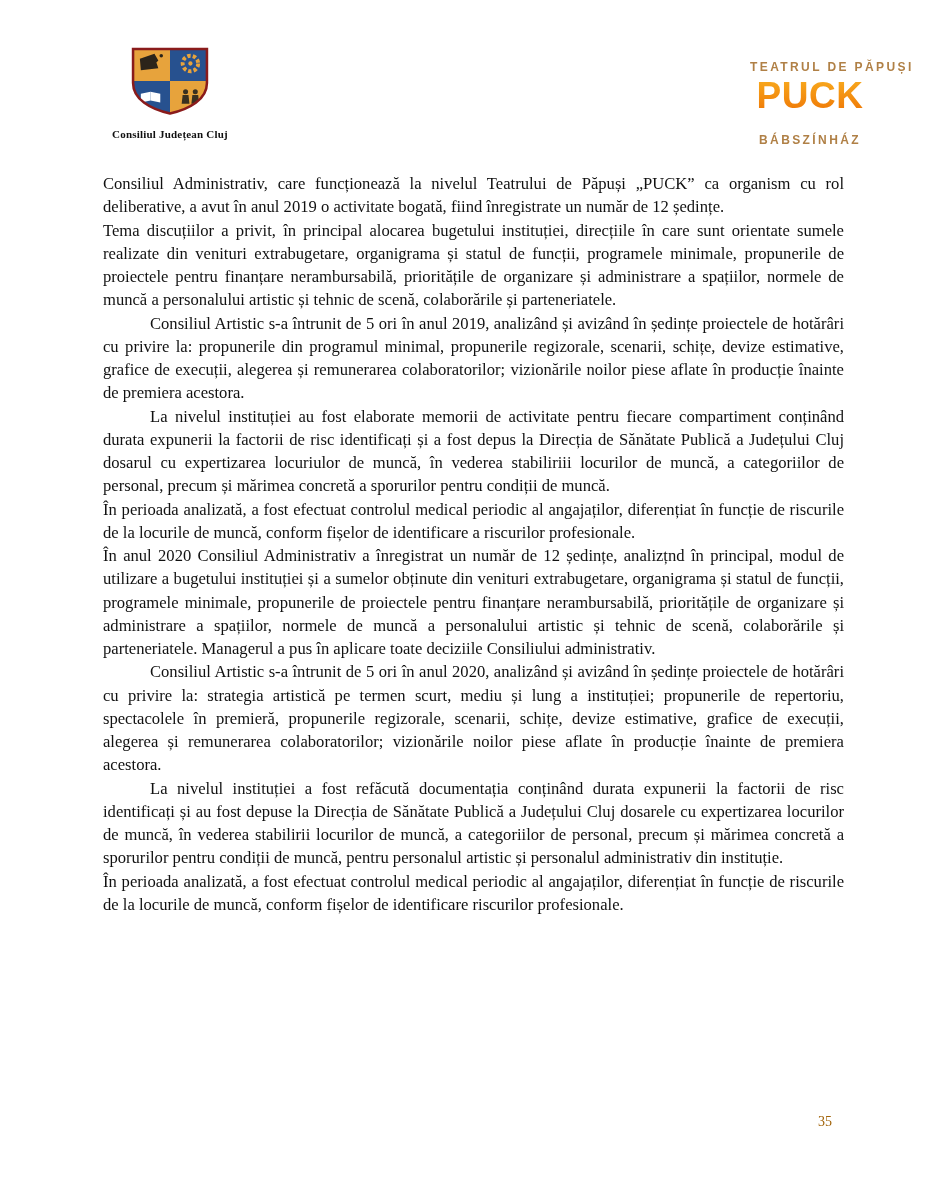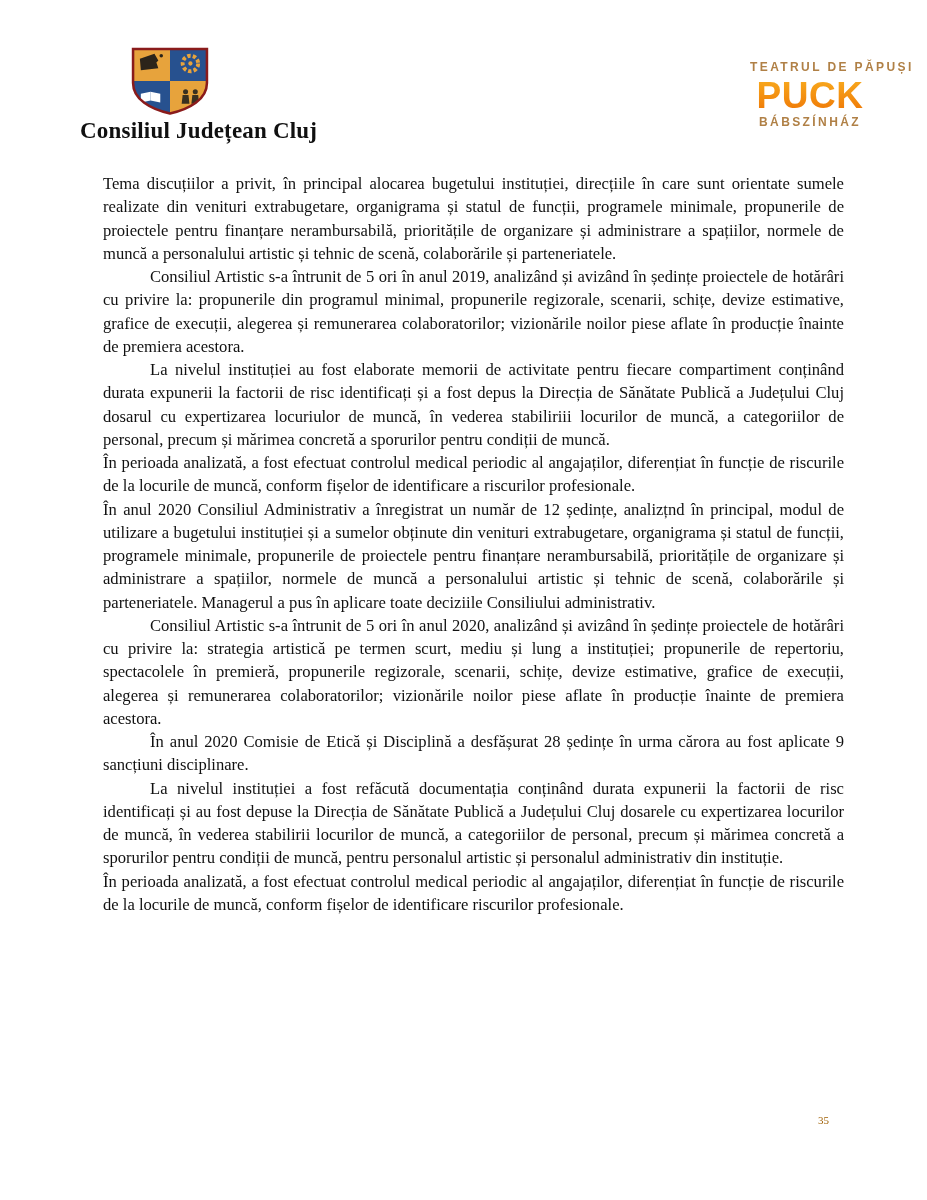--- a/index.html
+++ b/index.html
@@ -25,24 +25,24 @@
     width: 180px;
     text-align: center;
   }
   .cj-shield {
     display: block;
     margin: 0 auto;
     width: 84px;
     height: 70px;
   }
   .cj-caption {
-    margin-top: 2px;
+    margin-top: 12px;
     font-family: "Liberation Serif", serif;
     font-weight: bold;
-    font-size: 23px;
+    font-size: 11px;
     letter-spacing: 0.2px;
     color: #101010;
     white-space: nowrap;
   }
 
   
   .puck-logo {
     position: absolute;
     left: 750px;
     top: 60px;
@@ -51,21 +51,21 @@
     font-family: "Liberation Sans", sans-serif;
   }
   .puck-small {
     font-size: 12px;
     font-weight: bold;
     letter-spacing: 2.4px;
     color: #b08046;
     white-space: nowrap;
   }
   .puck-small.top { margin-bottom: 3px; }
-  .puck-small.bottom { margin-top: 2px; }
+  .puck-small.bottom { margin-top: 20px; }
   .puck-wordmark-svg {
     display: block;
     margin: 0 auto;
     width: 118px;
     height: 36px;
   }
   .puck-wordmark-svg text {
     font-family: "Liberation Sans", sans-serif;
     font-weight: bold;
     font-size: 37px;
@@ -88,21 +88,21 @@
   }
   .doc-body p.indent {
     text-indent: 47px;
   }
 
   
   .page-number {
     position: absolute;
     left: 818px;
     top: 1114px;
-    font-size: 11px;
+    font-size: 14px;
     color: #a16207;
   }
 </style>
 </head>
 <body>
 
 <div class="page">
 
   <div class="cj-logo">
     <svg class="cj-shield" viewBox="0 0 84 72" xmlns="http://www.w3.org/2000/svg">
@@ -144,26 +144,26 @@
           <stop offset="0" stop-color="#f9b021"></stop>
           <stop offset="1" stop-color="#ee7203"></stop>
         </linearGradient>
       </defs>
       <text x="59" y="31" text-anchor="middle" fill="url(#puckGrad)">PUCK</text>
     </svg>
     <div class="puck-small bottom">BÁBSZÍNHÁZ</div>
   </div>
 
   <div class="doc-body">
+    <p>Consiliul Administrativ, care funcționează la nivelul Teatrului de Păpuși „PUCK” ca organism cu rol deliberative, a avut în anul 2019 o activitate bogată, fiind înregistrate un număr de 12 ședințe.</p>
     <p>Tema discuțiilor a privit, în principal alocarea bugetului instituției, direcțiile în care sunt orientate sumele realizate din venituri extrabugetare, organigrama și statul de funcții, programele minimale, propunerile de proiectele pentru finanțare nerambursabilă, prioritățile de organizare și administrare a spațiilor, normele de muncă a personalului artistic și tehnic de scenă, colaborările și parteneriatele.</p>
     <p class="indent">Consiliul Artistic s-a întrunit de 5 ori în anul 2019, analizând și avizând în ședințe proiectele de hotărâri cu privire la: propunerile din programul minimal, propunerile regizorale, scenarii, schițe, devize estimative, grafice de execuții, alegerea și remunerarea colaboratorilor; vizionările noilor piese aflate în producție înainte de premiera acestora.</p>
     <p class="indent">La nivelul instituției au fost elaborate memorii de activitate pentru fiecare compartiment conținând durata expunerii la factorii de risc identificați și a fost depus la Direcția de Sănătate Publică a Județului Cluj dosarul cu expertizarea locuriulor de muncă, în vederea stabiliriii locurilor de muncă, a categoriilor de personal, precum și mărimea concretă a sporurilor pentru condiții de muncă.</p>
     <p>În perioada analizată, a fost efectuat controlul medical periodic al angajaților, diferențiat în funcție de riscurile de la locurile de muncă, conform fișelor de identificare a riscurilor profesionale.</p>
     <p>În anul 2020 Consiliul Administrativ a înregistrat un număr de 12 ședințe, analizțnd în principal, modul de utilizare a bugetului instituției și a sumelor obținute din venituri extrabugetare, organigrama și statul de funcții, programele minimale, propunerile de proiectele pentru finanțare nerambursabilă, prioritățile de organizare și administrare a spațiilor, normele de muncă a personalului artistic și tehnic de scenă, colaborările și parteneriatele. Managerul a pus în aplicare toate deciziile Consiliului administrativ.</p>
     <p class="indent">Consiliul Artistic s-a întrunit de 5 ori în anul 2020, analizând și avizând în ședințe proiectele de hotărâri cu privire la: strategia artistică pe termen scurt, mediu și lung a instituției; propunerile de repertoriu, spectacolele în premieră, propunerile regizorale, scenarii, schițe, devize estimative, grafice de execuții, alegerea și remunerarea colaboratorilor; vizionările noilor piese aflate în producție înainte de premiera acestora.</p>
-    <p class="indent">În anul 2020 Comisie de Etică și Disciplină a desfășurat 28 ședințe în urma cărora au fost aplicate 9 sancțiuni disciplinare.</p>
     <p class="indent">La nivelul instituției a fost refăcută documentația conținând durata expunerii la factorii de risc identificați și au fost depuse la Direcția de Sănătate Publică a Județului Cluj dosarele cu expertizarea locurilor de muncă, în vederea stabilirii locurilor de muncă, a categoriilor de personal, precum și mărimea concretă a sporurilor pentru condiții de muncă, pentru personalul artistic și personalul administrativ din instituție.</p>
     <p>În perioada analizată, a fost efectuat controlul medical periodic al angajaților, diferențiat în funcție de riscurile de la locurile de muncă, conform fișelor de identificare riscurilor profesionale.</p>
   </div>
 
   <div class="page-number">35</div>
 
 </div>
 
 </body></html>

